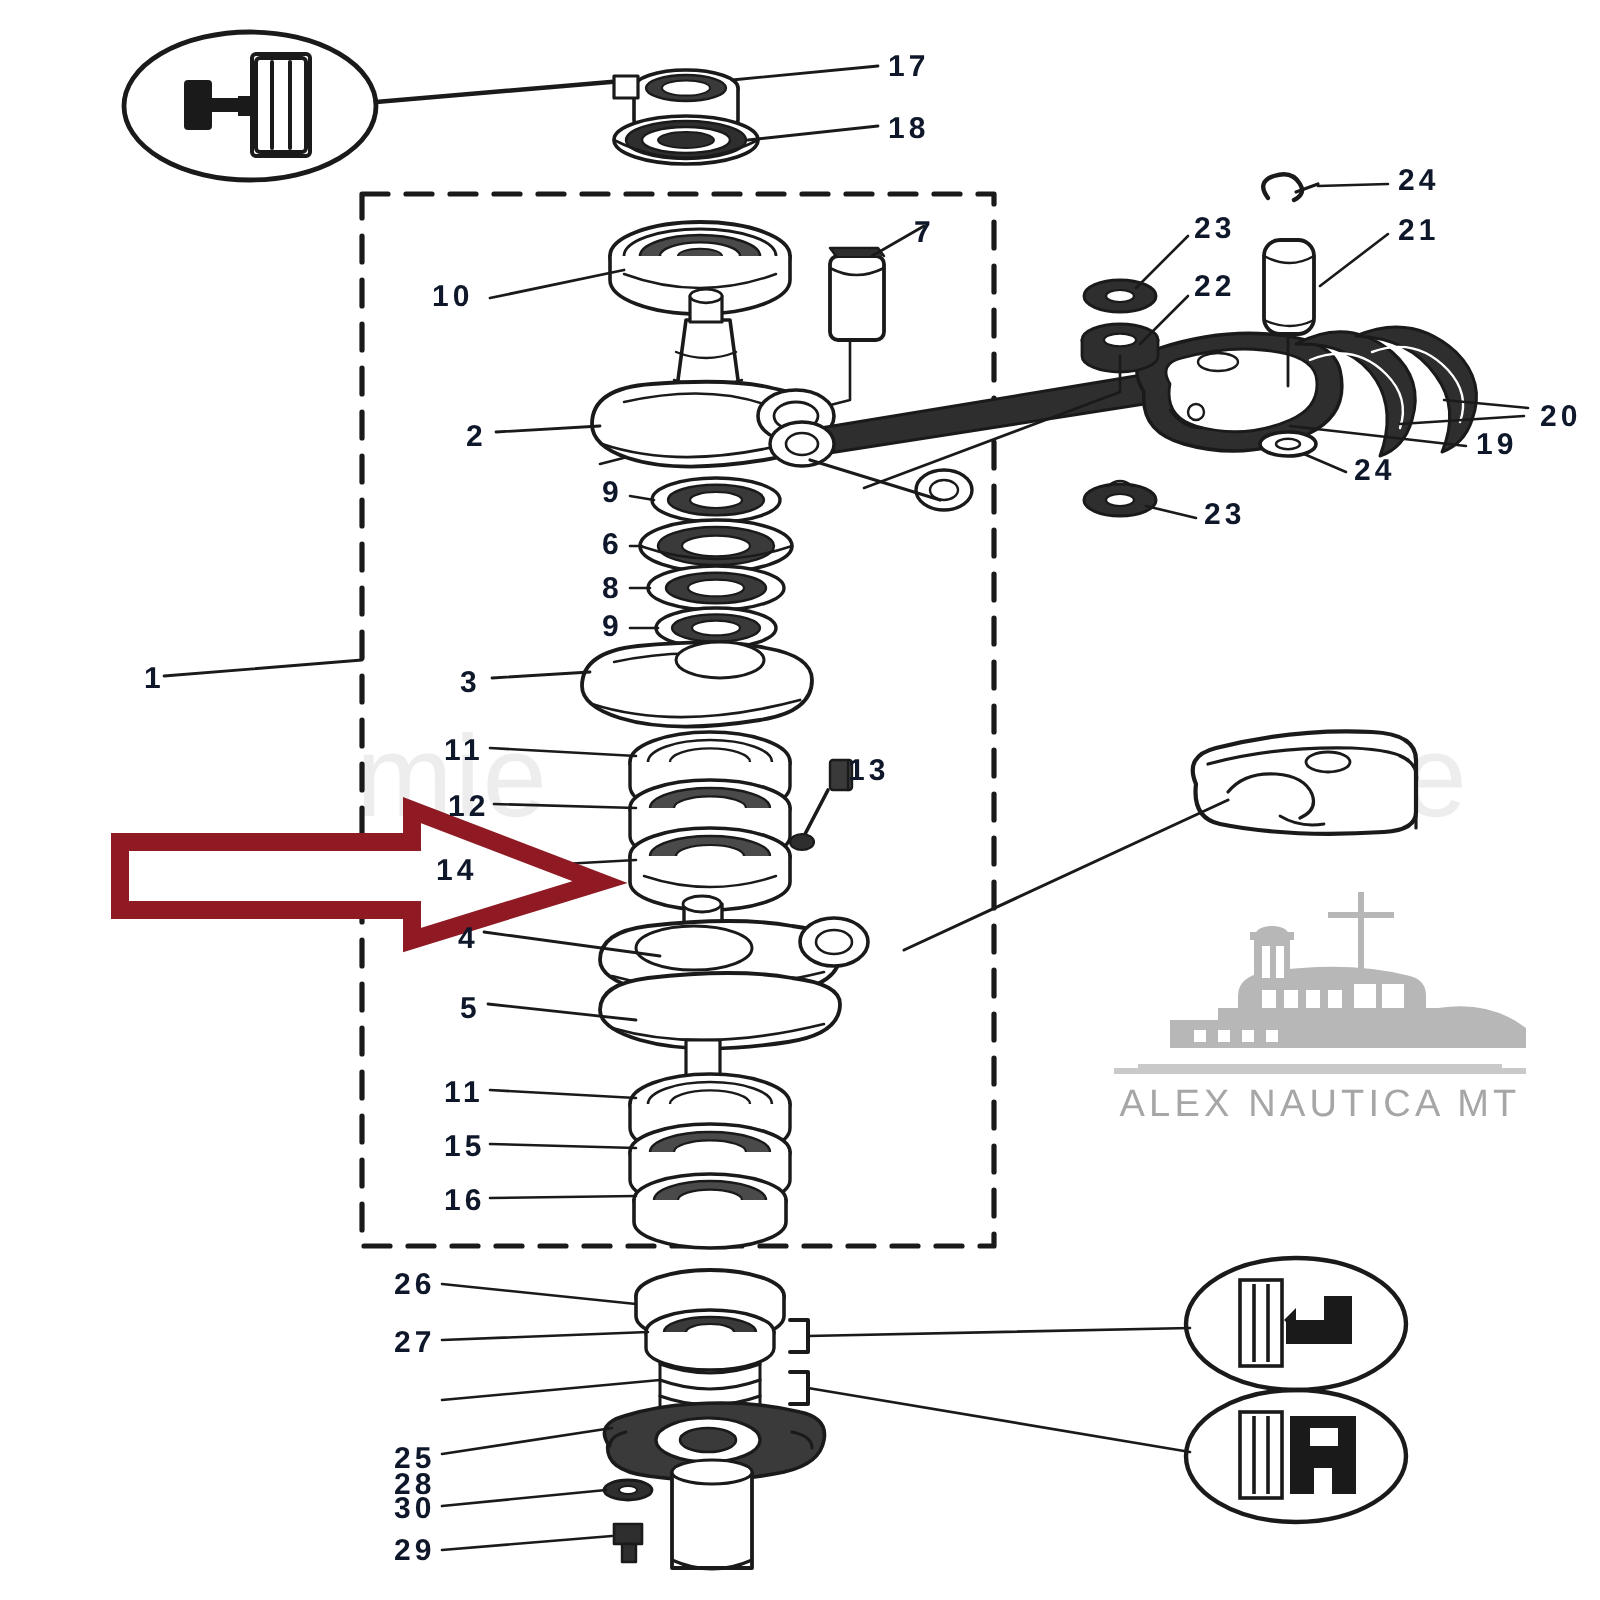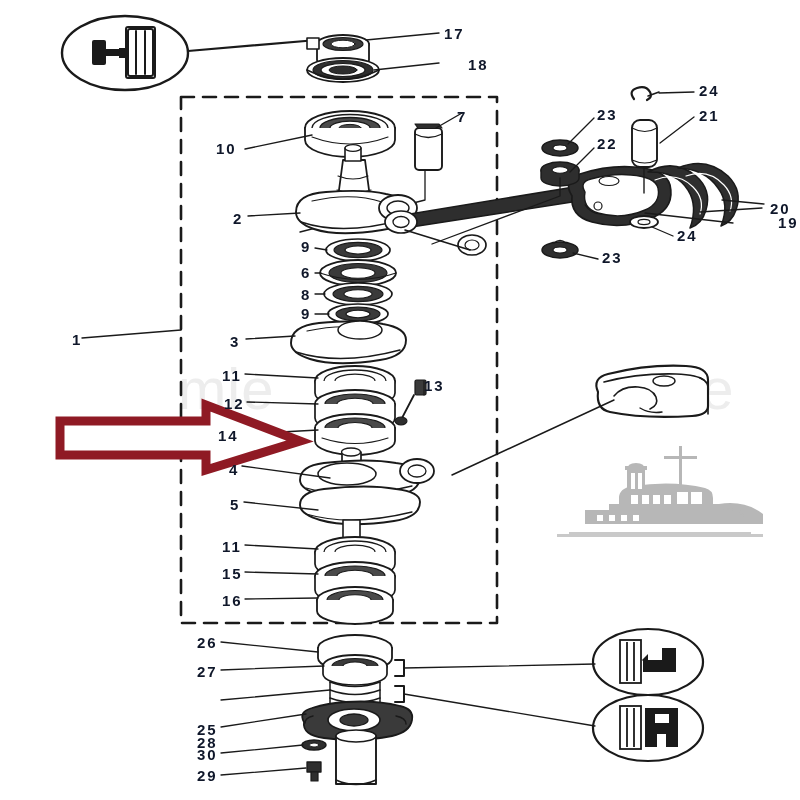--- a/index.html
+++ b/index.html
@@ -447,32 +447,33 @@
         <rect x="94" y="75" width="6" height="6"></rect>
         <rect x="106" y="75" width="6" height="6"></rect>
         <rect x="104" y="33" width="4" height="16"></rect>
         <rect x="111" y="33" width="4" height="16"></rect>
       </g>
       <g fill="#c9c9c9">
         <rect x="42" y="92" width="182" height="5"></rect>
         <rect x="30" y="94" width="206" height="3"></rect>
       </g>
     </svg>
+    <div id="brand-name">ALEX NAUTICA MT</div>
   </div>
 
   <div class="callout" style="left:444px;top:26px;">17</div>
-  <div class="callout" style="left:444px;top:57px;margin-left:24px;">18</div>
+  <div class="callout" style="left:444px;top:57px;">18</div>
   <div class="callout" style="left:699px;top:83px;">24</div>
   <div class="callout" style="left:597px;top:107px;">23</div>
   <div class="callout" style="left:699px;top:108px;">21</div>
   <div class="callout" style="left:597px;top:136px;">22</div>
   <div class="callout" style="left:216px;top:141px;">10</div>
   <div class="callout" style="left:457px;top:109px;">7</div>
   <div class="callout" style="left:770px;top:201px;">20</div>
-  <div class="callout" style="left:738px;top:215px;margin-left:40px;">19</div>
+  <div class="callout" style="left:738px;top:215px;">19</div>
   <div class="callout" style="left:233px;top:211px;">2</div>
   <div class="callout" style="left:677px;top:228px;">24</div>
   <div class="callout" style="left:301px;top:239px;">9</div>
   <div class="callout" style="left:602px;top:250px;">23</div>
   <div class="callout" style="left:301px;top:265px;">6</div>
   <div class="callout" style="left:301px;top:287px;">8</div>
   <div class="callout" style="left:301px;top:306px;">9</div>
   <div class="callout" style="left:72px;top:332px;">1</div>
   <div class="callout" style="left:230px;top:334px;">3</div>
   <div class="callout" style="left:222px;top:368px;">11</div>

